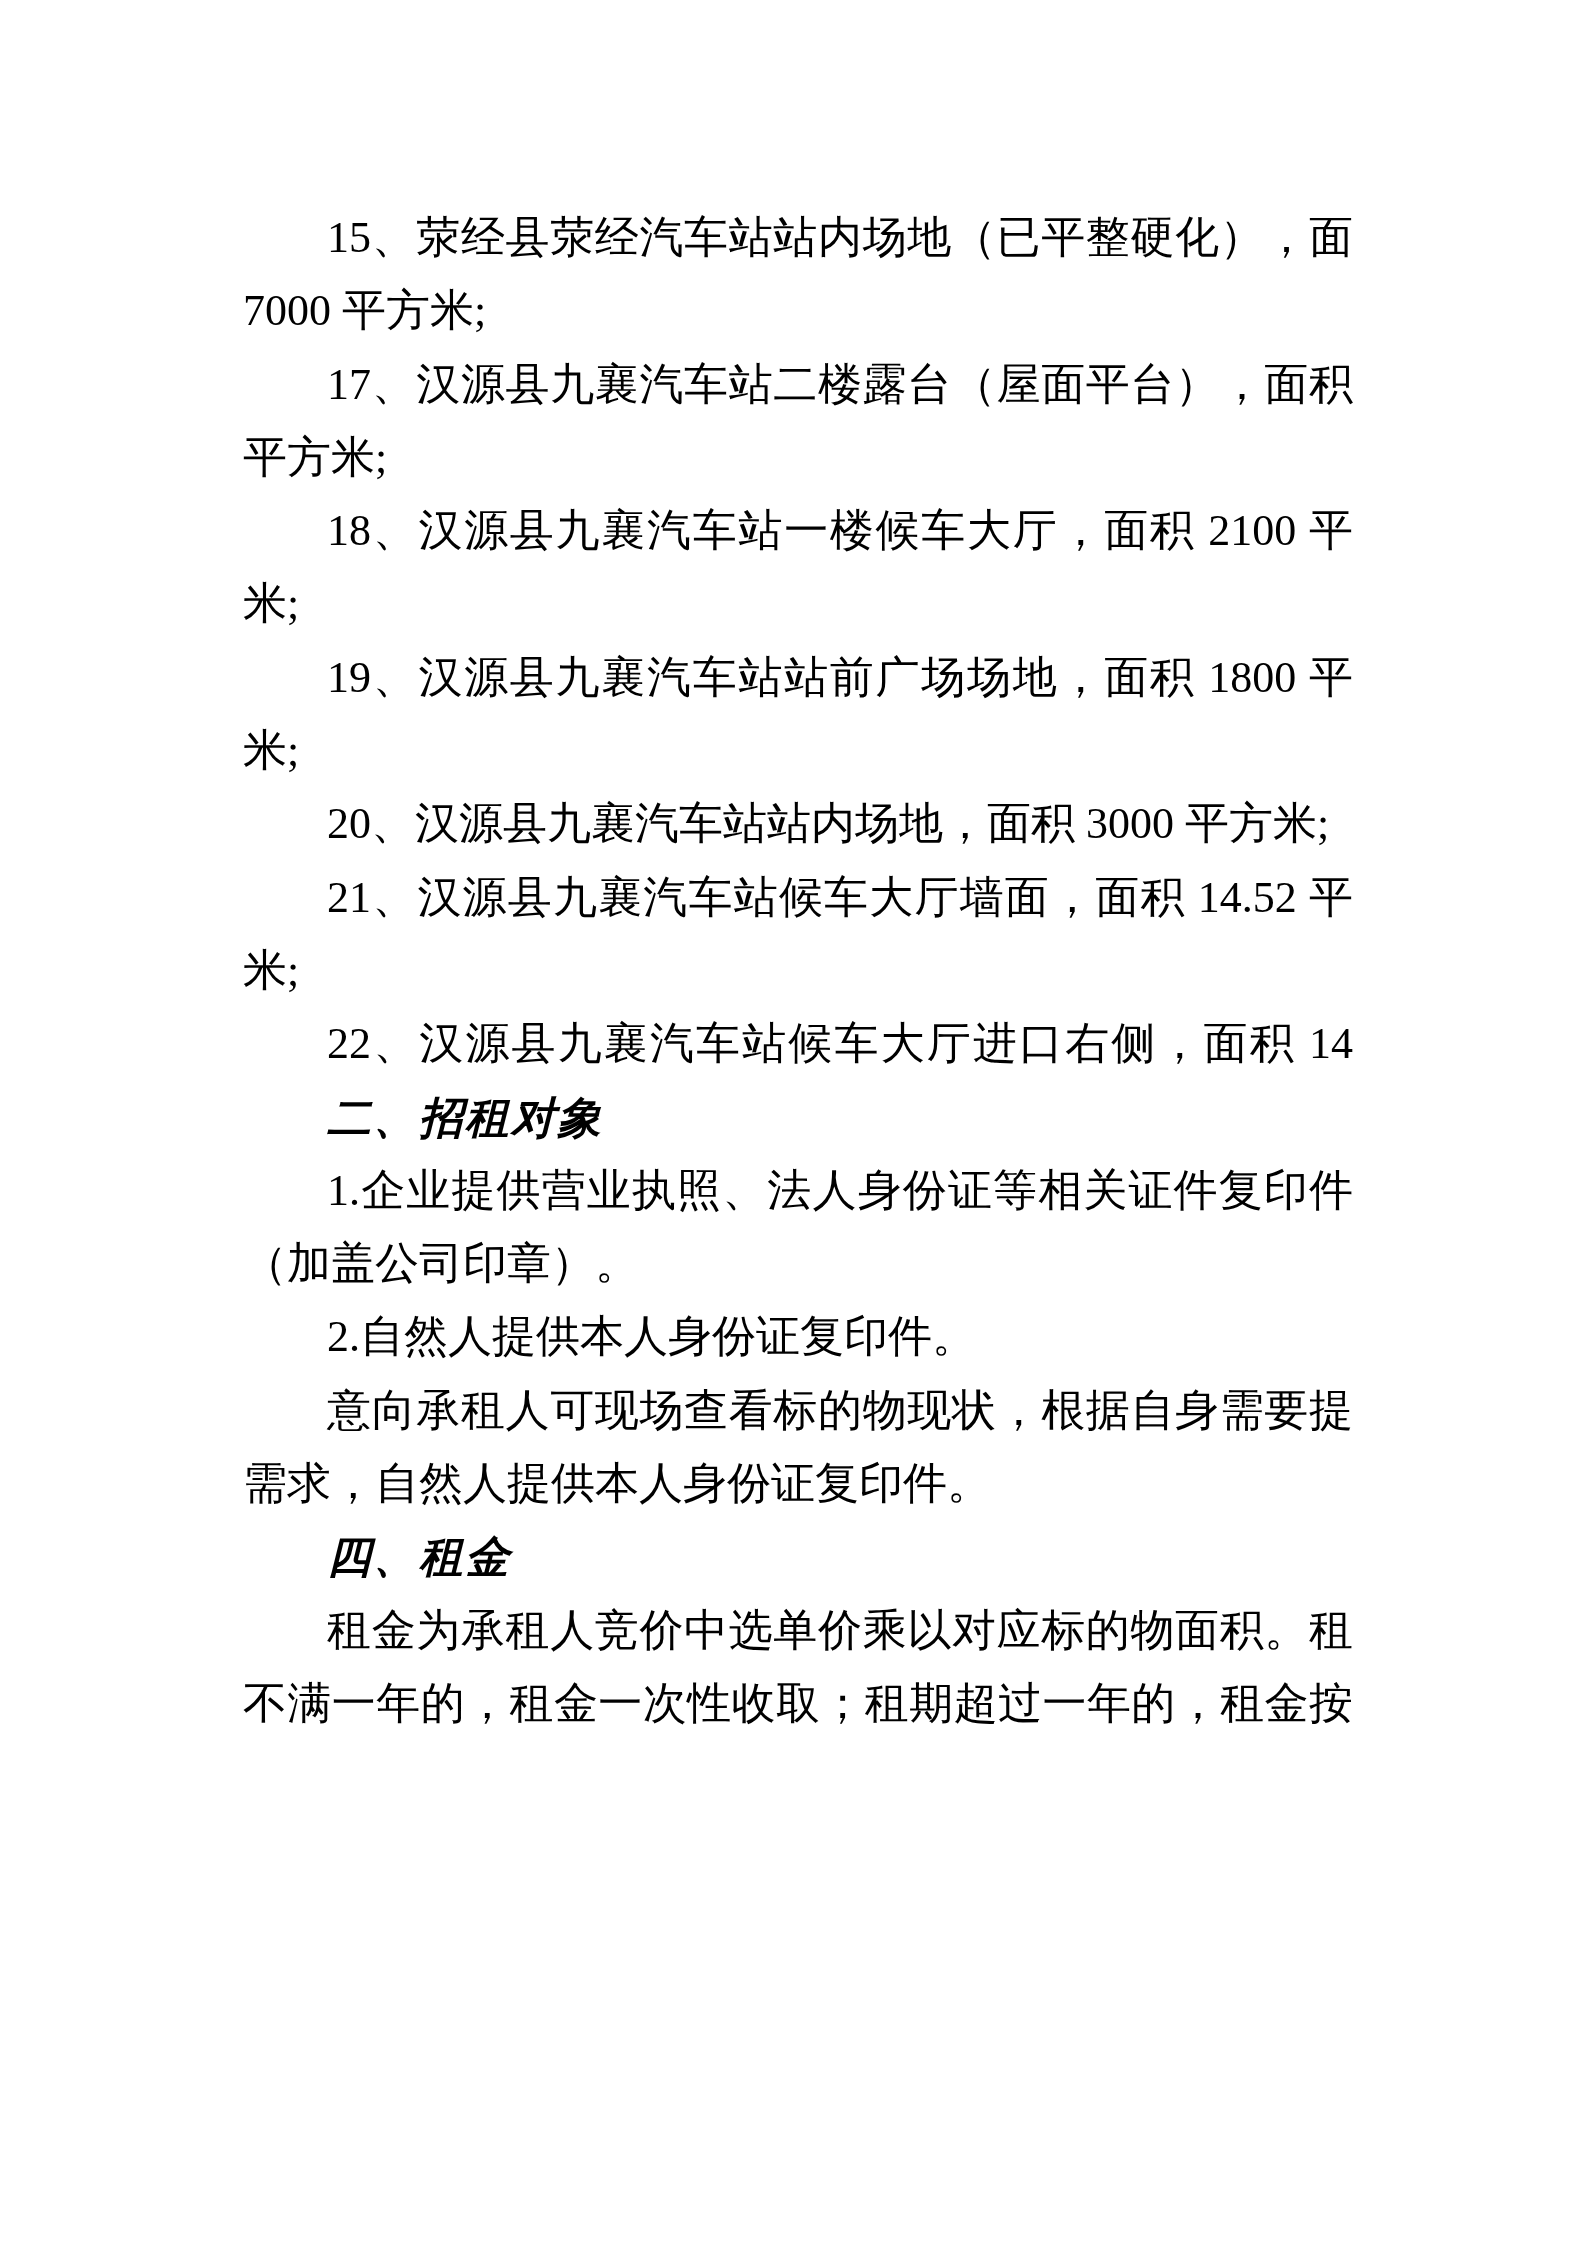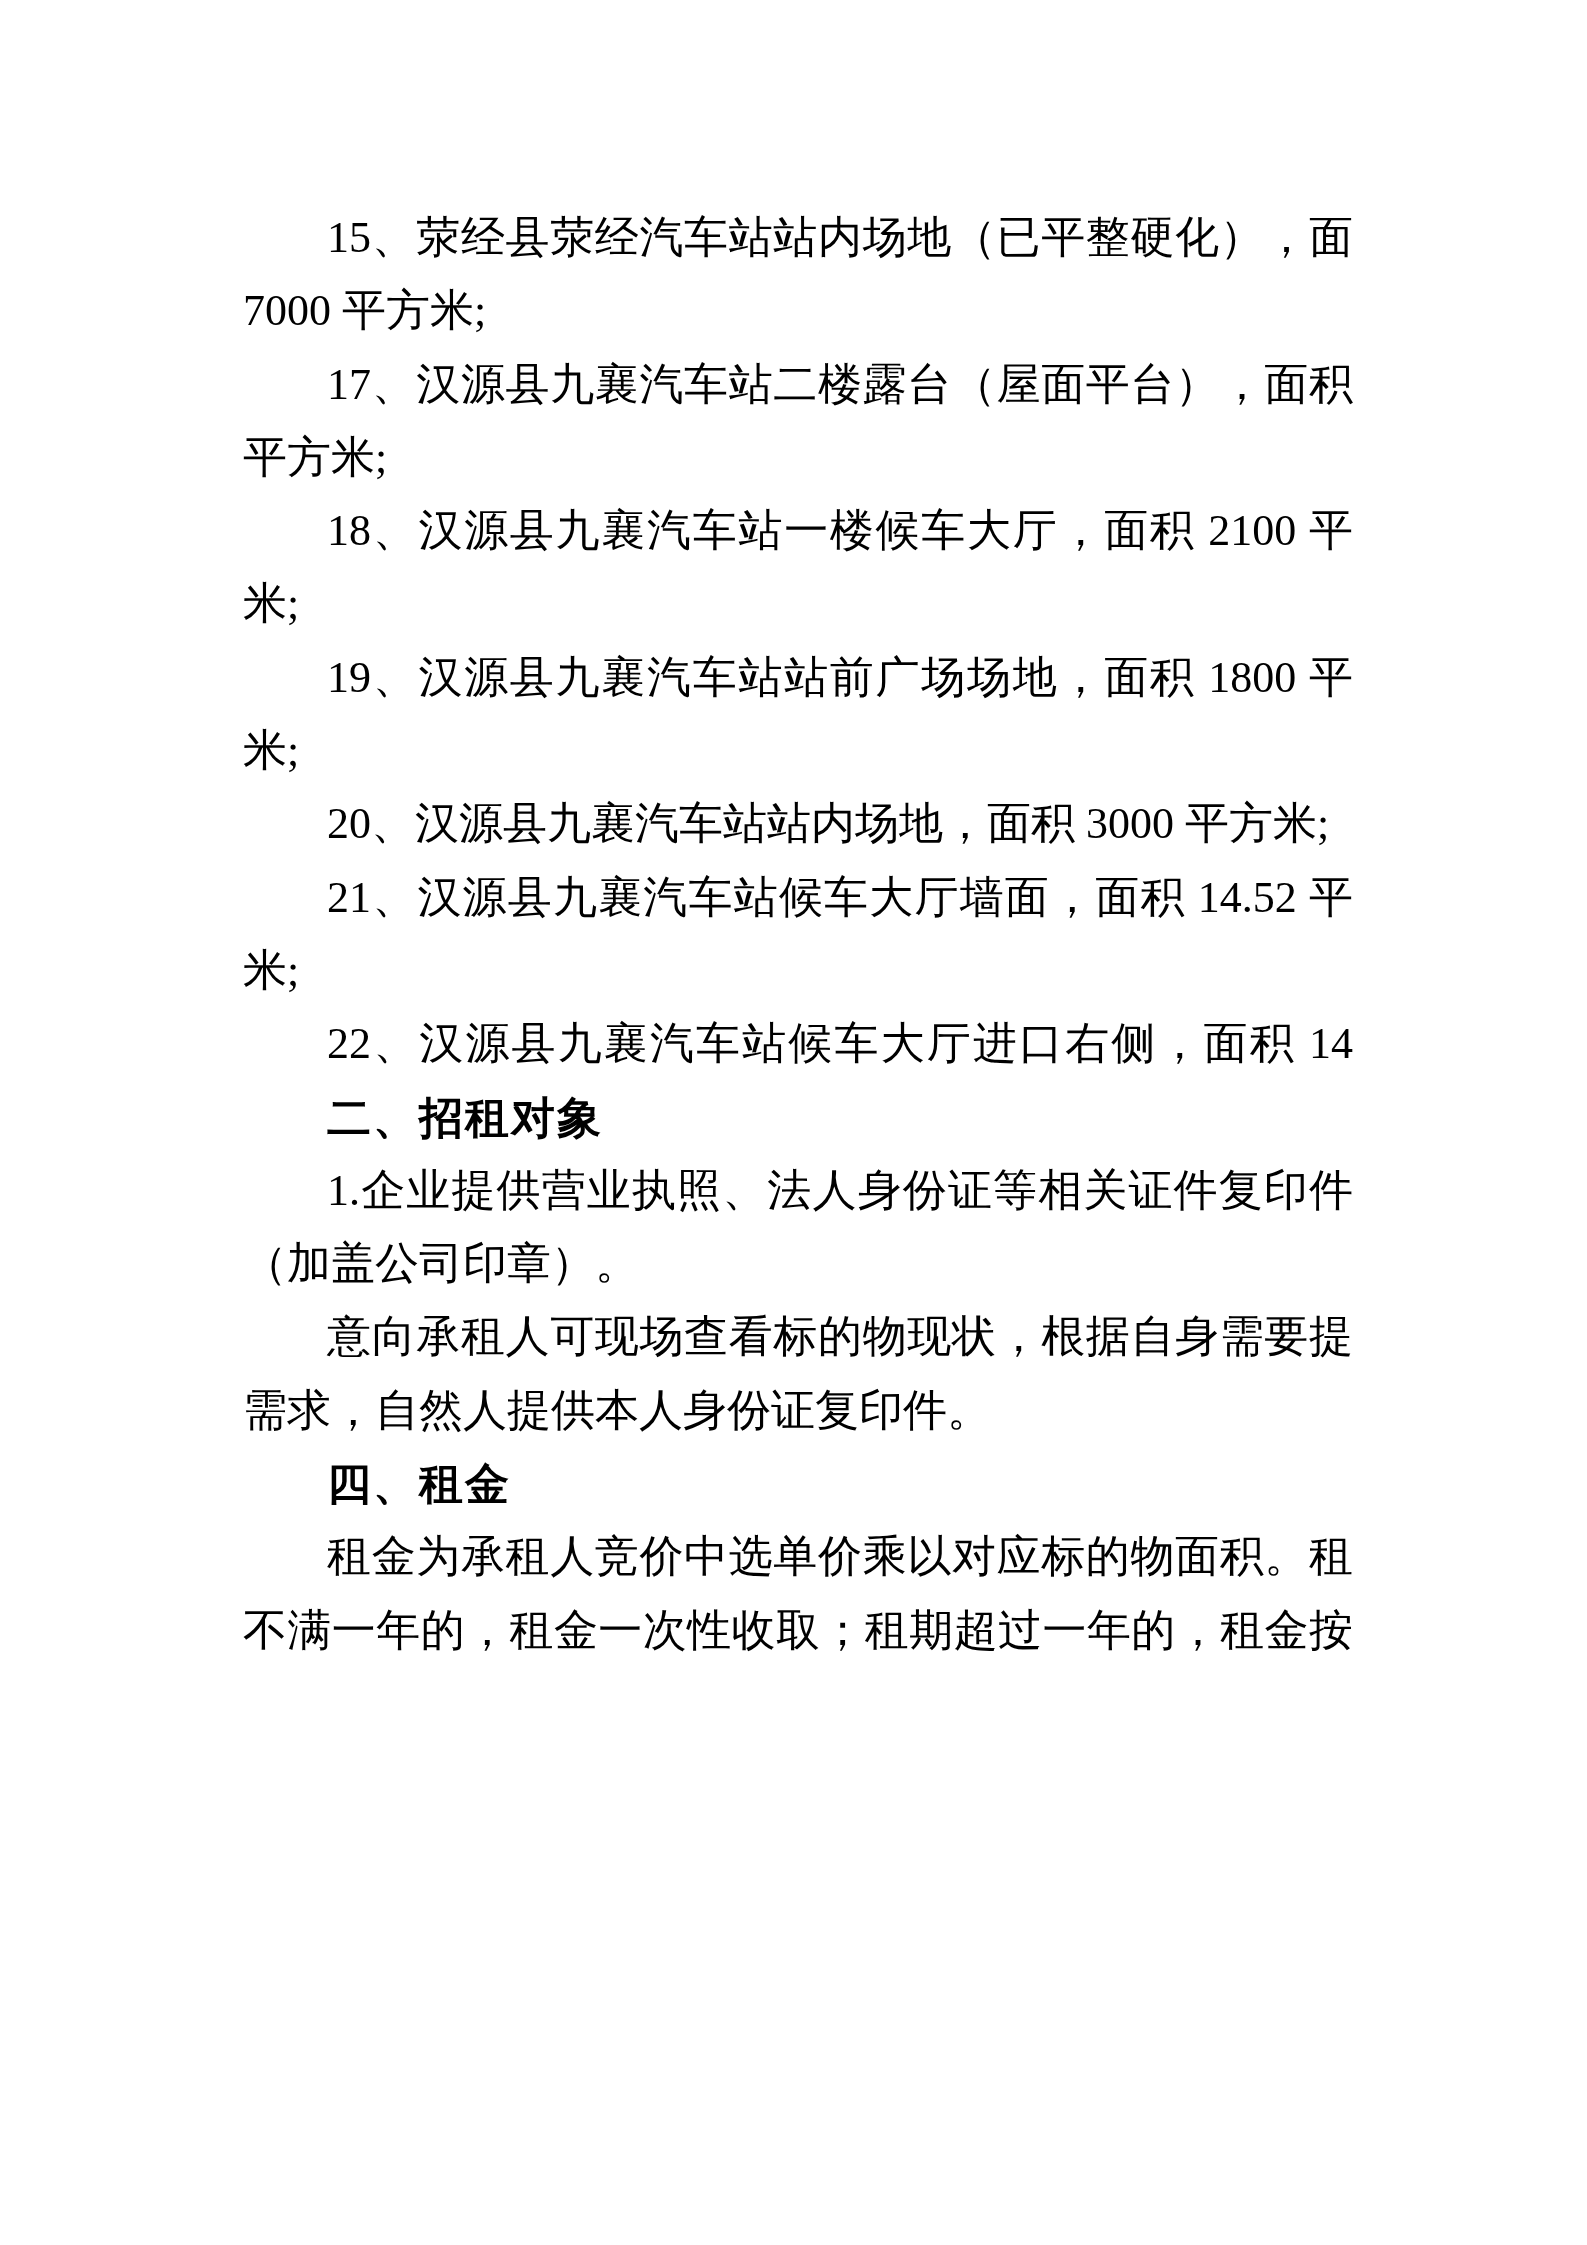--- a/index.html
+++ b/index.html
@@ -34,20 +34,21 @@
     text-align-last: justify;
     overflow: hidden;
   }
   .line.indent {
     padding-left: 84px;
   }
   .line.heading {
     font-family: "Liberation Sans", "DejaVu Sans", sans-serif;
     font-weight: 700;
     letter-spacing: 2px;
+    font-style: italic;
   }
 </style>
 </head>
 <body>
 
 <div class="page">
   <div class="content">
       <div class="line indent justify">15、荥经县荥经汽车站站内场地（已平整硬化），面积</div>
       <div class="line">7000 平方米;</div>
       <div class="line indent justify">17、汉源县九襄汽车站二楼露台（屋面平台），面积 450</div>
@@ -56,19 +57,20 @@
       <div class="line">米;</div>
       <div class="line indent justify">19、汉源县九襄汽车站站前广场场地，面积 1800 平方</div>
       <div class="line">米;</div>
       <div class="line indent">20、汉源县九襄汽车站站内场地，面积 3000 平方米;</div>
       <div class="line indent justify">21、汉源县九襄汽车站候车大厅墙面，面积 14.52 平方</div>
       <div class="line">米;</div>
       <div class="line indent justify">22、汉源县九襄汽车站候车大厅进口右侧，面积 14 平</div>
       <div class="line heading indent">二、招租对象</div>
       <div class="line indent justify">1.企业提供营业执照、法人身份证等相关证件复印件</div>
       <div class="line">（加盖公司印章）。</div>
+      <div class="line indent">2.自然人提供本人身份证复印件。</div>
       <div class="line indent justify">意向承租人可现场查看标的物现状，根据自身需要提出</div>
       <div class="line">需求，自然人提供本人身份证复印件。</div>
       <div class="line heading indent">四、租金</div>
       <div class="line indent justify">租金为承租人竞价中选单价乘以对应标的物面积。租期</div>
       <div class="line justify">不满一年的，租金一次性收取；租期超过一年的，租金按年</div>
     </div>
 </div>
 
 </body></html>

